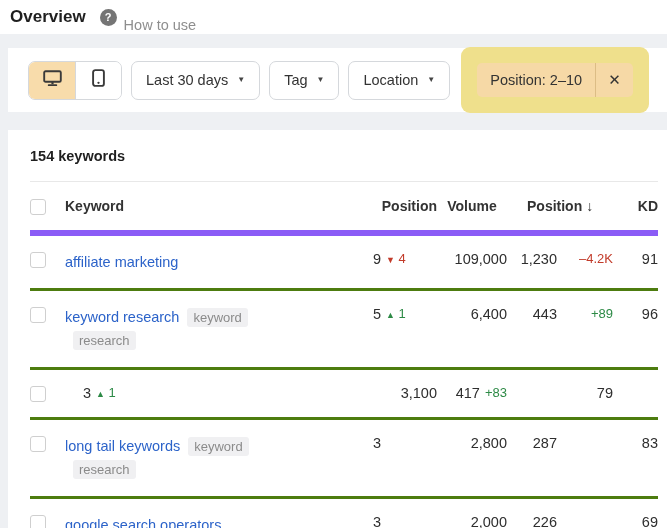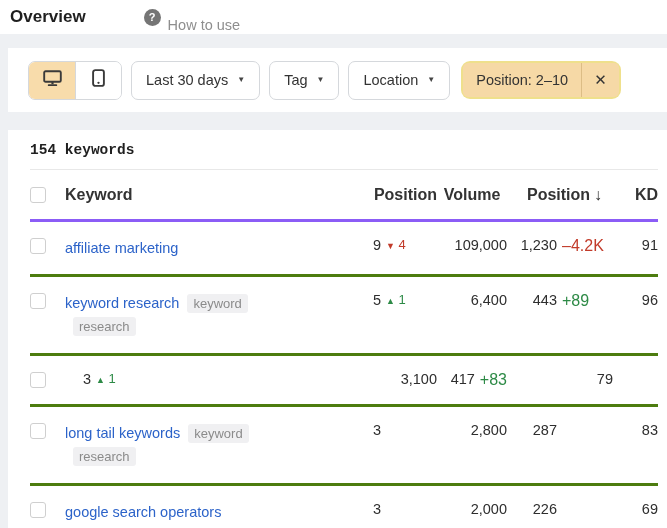--- a/index.html
+++ b/index.html
@@ -10,21 +10,20 @@
     color: #2e2e2e;
   }
 
   
   .page-header {
     background: #fff;
     height: 34px;
     display: flex;
     align-items: center;
     padding-left: 10px;
-    gap: 44px;
   }
   .page-title { font-size: 17px; font-weight: bold; color: #1f1f1f; }
   .help-wrap { display: flex; align-items: center; margin-left: 14px; cursor: pointer; }
   .help-icon {
     width: 17px; height: 17px; border-radius: 50%;
     background: #757575; color: #fff;
     font-size: 11px; font-weight: bold;
     display: inline-flex; align-items: center; justify-content: center;
   }
   .help-label { color: #8e8e8e; font-size: 14.5px; margin-left: 7px; margin-top: 16px; }
@@ -66,21 +65,21 @@
     font-size: 14.5px; color: #333;
     font-family: inherit;
     cursor: pointer;
     gap: 9px;
   }
   .caret { font-size: 8px; color: #444; line-height: 1; }
 
   .filter-chip-outer {
     background: #efe08c;
     border-radius: 9px;
-    padding: 2px;
+    padding: 16px;
     margin-left: 2px;
     text-align: center;
   }
   .filter-chip {
     display: flex; align-items: stretch;
     background: #f6d9a6;
     border-radius: 5px;
     overflow: hidden;
   }
   .filter-chip-label {
@@ -100,35 +99,34 @@
   .gap2 { height: 18px; }
 
   
   .card {
     background: #fff;
     margin-left: 8px;
     padding: 0 9px 0 22px;
     min-height: 400px;
   }
   .count-row {
-    height: 40px;
+    height: 52px;
     display: flex; align-items: center;
     font-size: 14.5px; font-weight: bold; color: #1f1f1f;
     border-bottom: 1px solid #e8e8e8;
-    font-family: Liberation Mono, monospace;
   }
   .t-row {
     display: grid;
     grid-template-columns: 35px 1fr 82px 70px 106px 45px;
     align-items: flex-start;
   }
   .t-head {
     padding: 16px 0 15px 0;
-    border-bottom: 3px solid #8b5cf6;
-    font-size: 16px; font-weight: bold; color: #333;
+    border-bottom: 6px solid #8b5cf6;
+    font-size: 14px; font-weight: bold; color: #333;
   }
   .t-body .t-row {
     padding: 15px 0;
     border-bottom: 3px solid #4d7c0f;
     font-size: 14.5px;
   }
   .checkbox {
     width: 16px; height: 16px;
     border: 1px solid #cfcfcf; border-radius: 3px;
     background: #fff; cursor: pointer;
@@ -145,23 +143,23 @@
     -webkit-box-decoration-break: clone;
     box-decoration-break: clone;
   }
   .col-pos { display: flex; }
   .pos-num { width: 26px; text-align: right; }
   .pos-delta { margin-left: 5px; font-size: 13px; white-space: nowrap; }
   .tri { font-size: 9px; }
   .up { color: #2d8a46; }
   .down { color: #c23b2a; }
   .col-vol, .col-kd { text-align: right; }
-  .col-traffic { display: flex; }
+  .col-traffic { display: flex; justify-content: space-between; }
   .traffic-num { width: 50px; text-align: right; }
-  .traffic-delta { margin-left: 5px; font-size: 16px; white-space: nowrap; }
+  .traffic-delta { margin-left: 5px; font-size: 13px; white-space: nowrap; }
   .h-pos { text-align: right; }
   .h-vol { text-align: center; }
   .h-traffic { padding-left: 20px; }
   .sort-arrow { margin-left: 4px; font-weight: bold; }
   .h-kd { text-align: right; }
 </style>
 </head>
 <body>
 
 <div class="page-header">

